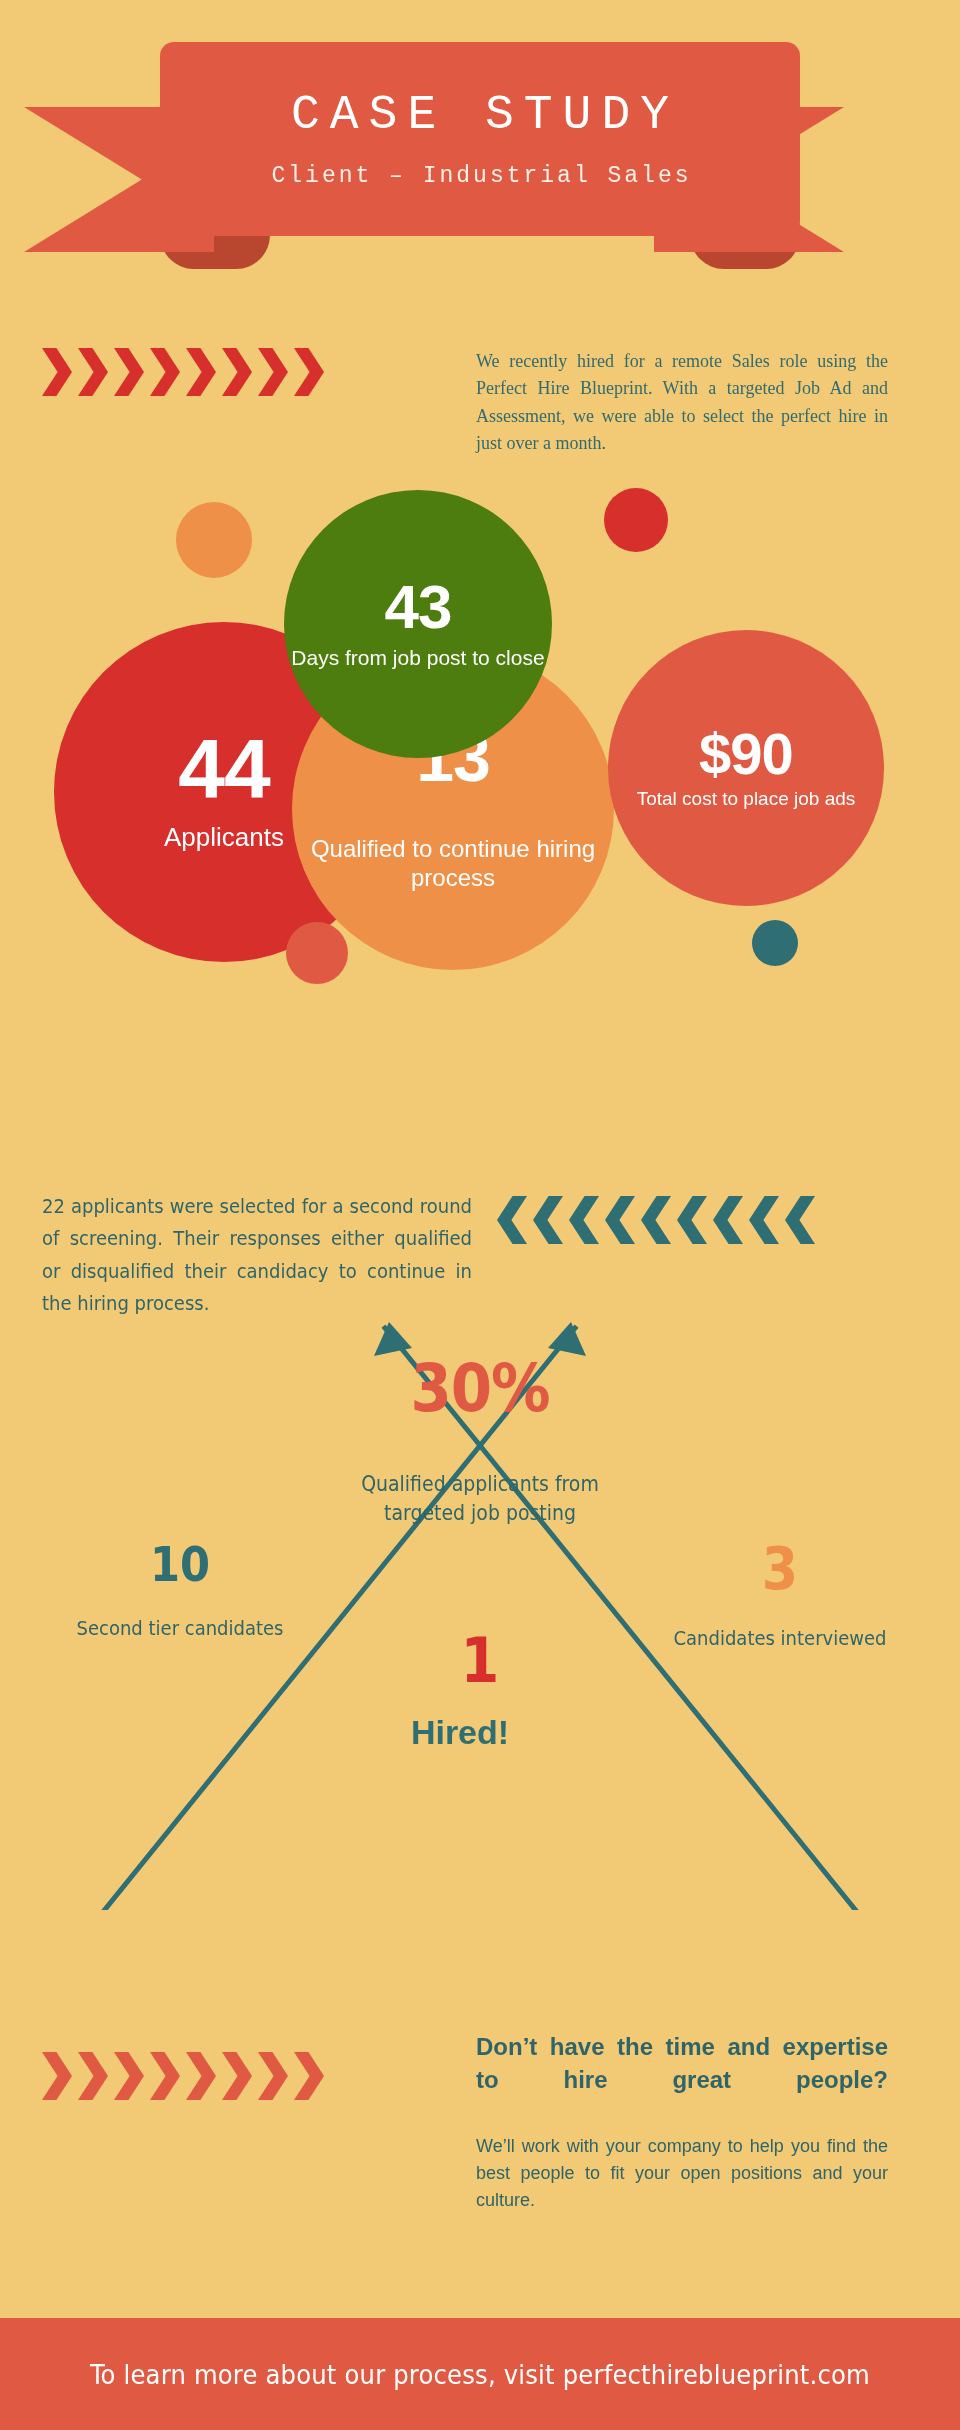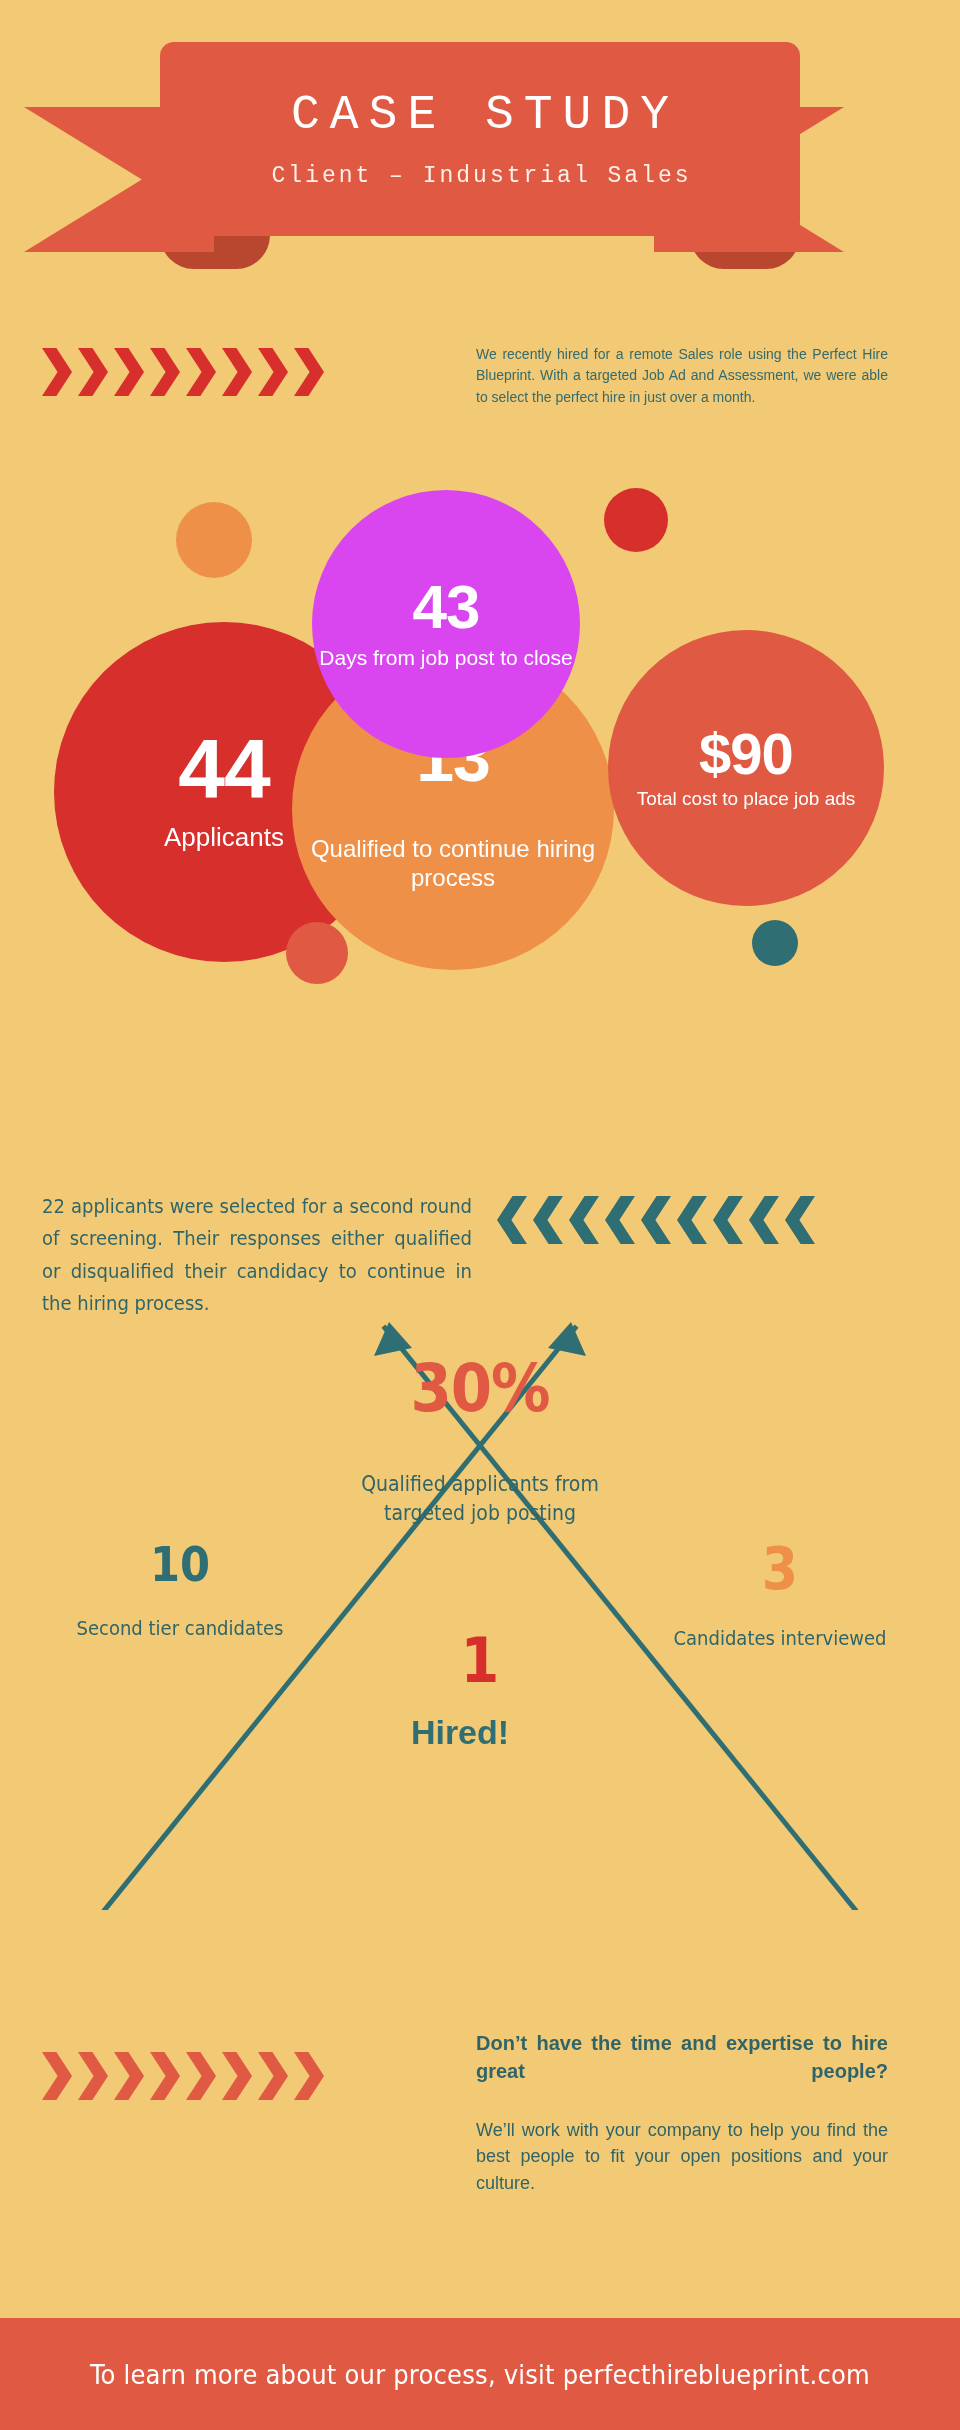--- a/index.html
+++ b/index.html
@@ -57,22 +57,23 @@
   }
   .chev-l{
     width:30px;height:48px;
     clip-path:polygon(52% 0, 100% 0, 48% 50%, 100% 100%, 52% 100%, 0 50%);
     margin-right:6px;
   }
 
   
   .intro-para{
     position:absolute;left:476px;top:330px;width:412px;
-    font-size:14px;line-height:1.52;color:#336B6E;
+    font-size:18px;line-height:1.52;color:#336B6E;
     text-align:justify;
+    font-family:Liberation Serif, serif;
   }
   .second-para{
     position:absolute;left:42px;top:1170px;width:430px;
     font-family:"DejaVu Sans Condensed","Liberation Sans",sans-serif;
     font-size:20px;line-height:1.62;color:#2F6569;
     text-align:justify;font-stretch:condensed;
   }
 
   
   .circles{position:absolute;left:0;top:470px;width:960px;height:660px;}
@@ -131,21 +132,21 @@
     font-family:"DejaVu Sans Condensed","Liberation Sans",sans-serif;
   }
   .x-hired{
     position:absolute;left:0;top:1715px;width:920px;text-align:center;
     font-size:34px;font-weight:bold;color:#2F6E72;line-height:1;
   }
 
   
   .cta{position:absolute;left:476px;top:2030px;width:412px;}
   .cta-head{
-    font-size:20px;font-weight:bold;color:#2F6569;line-height:1.38;
+    font-size:24px;font-weight:bold;color:#2F6569;line-height:1.38;
     text-align:justify;margin:0 0 4px 0;
   }
   .cta-head::after{content:"";display:inline-block;width:100%;}
   .cta-body{
     font-size:18px;color:#2F6569;line-height:1.48;text-align:justify;margin:0;
   }
 
   
   .footer{
     position:absolute;left:0;bottom:0;width:960px;height:112px;
@@ -192,21 +193,21 @@
     <div class="circ" id="c-44" style="background: rgb(214, 47, 44);">
       <div class="big">44</div>
       <div class="lbl">Applicants</div>
     </div>
 
     <div class="circ" id="c-13" style="background: rgb(239, 144, 73);">
       <div class="big">13</div>
       <div class="lbl">Qualified to continue hiring process</div>
     </div>
 
-    <div class="circ" id="c-43" style="background: #d946ef; margin-left: 28px;">
+    <div class="circ" id="c-43" style="background: #4d7c0f;">
       <div class="big">43</div>
       <div class="lbl">Days from job post to close</div>
     </div>
 
     <div class="circ" id="c-90" style="background: rgb(224, 90, 67);">
       <div class="big">$90</div>
       <div class="lbl">Total cost to place job ads</div>
     </div>
 
     <div class="dot" id="d-o2"></div>

